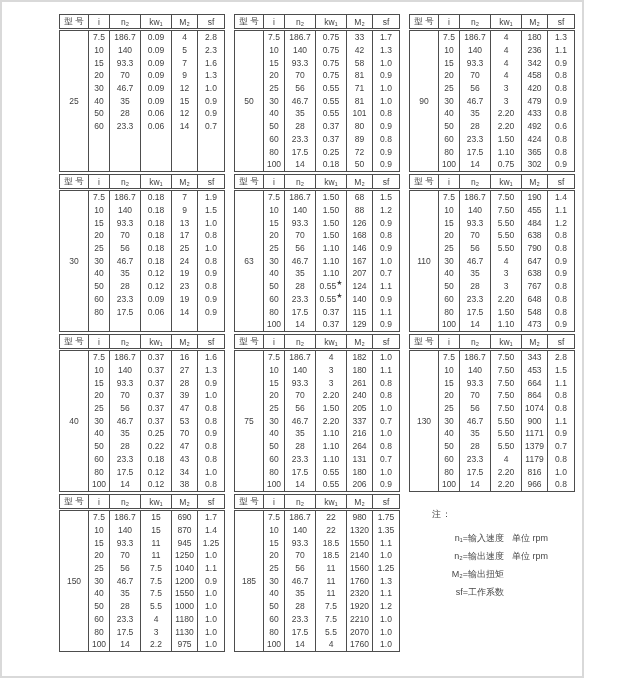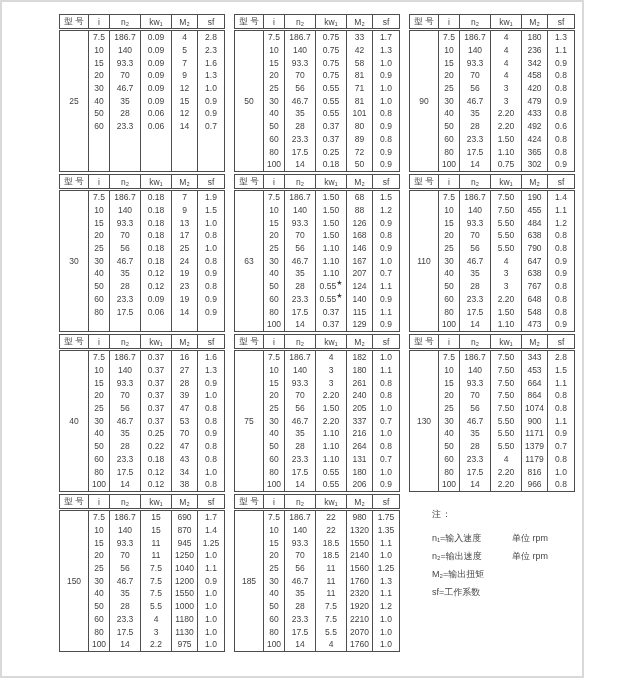--- a/index.html
+++ b/index.html
@@ -9,21 +9,21 @@
   .tbl{height:153px;}
   table{border-collapse:collapse;table-layout:fixed;width:165px;font-size:8.5px;color:#3f3f3f;}
   th,td{padding:0;text-align:center;vertical-align:middle;border-left:1px solid #4d4d4d;border-right:1px solid #4d4d4d;overflow:hidden;white-space:nowrap;}
   table{border:1px solid #4d4d4d;}
   thead th{height:13px;font-weight:normal;border-bottom:3px double #4d4d4d;}
   tbody td{height:12.7px;line-height:10px;}
   td.model{vertical-align:middle;}
   sup.star{font-size:7px;line-height:0;vertical-align:super;}
   .notes{padding:14px 0 0 23px;font-size:9px;color:#474747;}
   .notes-title{margin-bottom:12px;letter-spacing:1px;}
-  .note-line{display:flex;margin-bottom:8px;line-height:10px;}
+  .note-line{display:flex;margin-bottom:8px;line-height:10px;text-align:right;}
   .note-line .term{width:72px;}
   .note-line .unit{padding-left:8px;}
 </style>
 </head>
 <body>
 
 <div class="page">
   <div class="tables-grid">
     <div class="tbl">
         <table>

